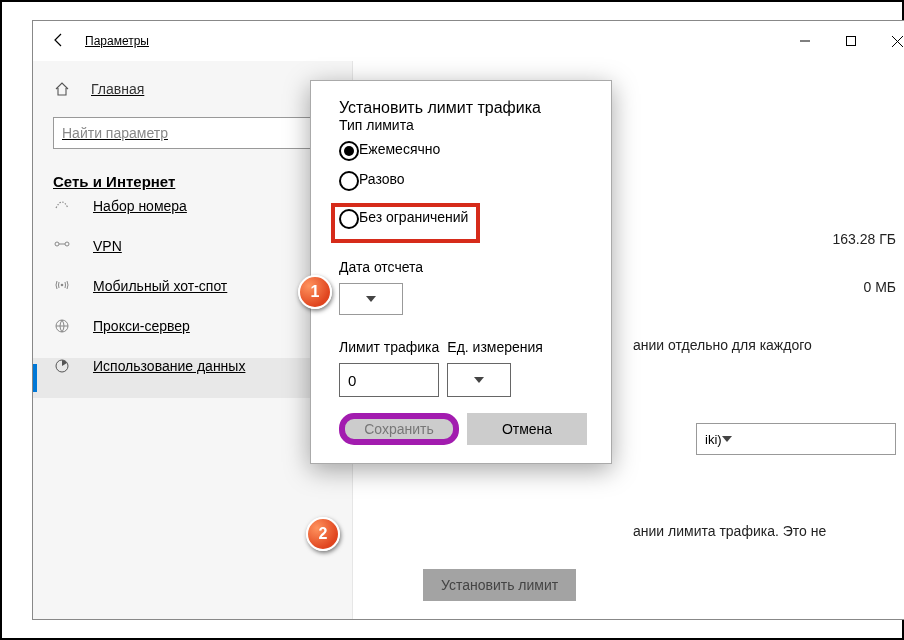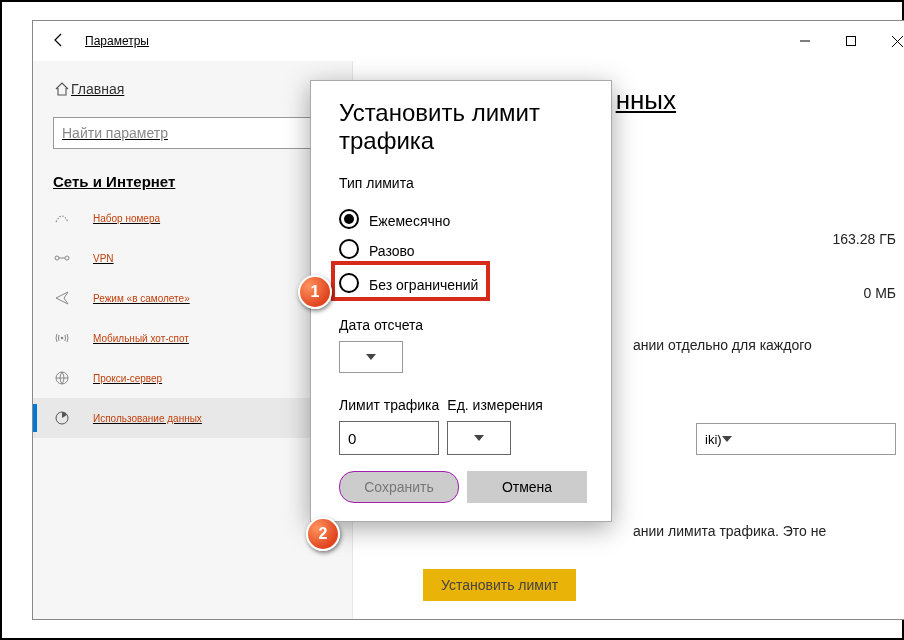--- a/index.html
+++ b/index.html
@@ -48,42 +48,42 @@
   flex-direction: column;
   border-right: 1px solid #e6e6e6;
 }
 .side-row {
   display: flex;
   align-items: center;
   height: 40px;
   padding: 0 20px;
   color: #333;
   font-size: 14px;
+  gap: 20px;
 }
 .side-row .icon { width: 18px; display:flex; align-items:center; justify-content:center; color:#555; }
 .side-row.home { margin-bottom: 4px; }
 .search-box {
   margin: 4px 20px 14px 20px;
   height: 32px;
   border: 1px solid #999;
   background: #fff;
   padding: 0 8px;
   font-size: 14px;
   color: #888;
   display:flex; align-items:center;
 }
 .section-title { font-size: 15px; font-weight: 600; padding: 10px 20px 8px 20px; }
 .nav-item {
   display: flex;
-  align-items: center;
   height: 40px;
   padding: 0 20px;
   gap: 22px;
-  color: #c2410c;
-  font-size: 10px;
+  color: #000000;
+  font-size: 14px;
 }
 .nav-item .icon { width: 18px; color:#555; display:flex; justify-content:center;}
 .nav-item.active {
   background: #e8e8e8;
   position: relative;
 }
 .nav-item.active::before {
   content:'';
   position:absolute;
   left:0; top:6px; bottom:6px;
@@ -92,63 +92,63 @@
 }
 .main {
   flex: 1;
   padding: 24px 24px 0 40px;
   position: relative;
   overflow: hidden;
 }
 .main h1 { font-size: 26px; font-weight: 300; margin-bottom: 24px; }
 .value-right { position:absolute; right:24px; font-size:14px; color:#222; }
 .v1 { top: 170px; }
-.v2 { top: 224px; }
+.v2 { top: 218px; }
 .desc-frag { position:absolute; top: 276px; left: 280px; font-size:14px; color:#222; }
 .dd-right-box { position:absolute; top:362px; right:24px; height:32px; width:200px; border:1px solid #999; display:flex; align-items:center; padding:0 6px 0 8px; font-size:13px; justify-content:flex-start; }
 .desc2 { position:absolute; top:462px; left:280px; font-size:14px; color:#222; }
 .set-limit-btn {
   position:absolute;
   top: 508px;
   left: 70px;
   height:32px;
   padding: 0 18px;
-  background:#eab308;
+  background:#a3a3a3;
   color:#444;
   display:flex; align-items:center;
   font-size:14px;
 }
 
 .dialog {
   position: absolute;
   top: 80px;
   left: 310px;
   width: 302px;
   background: #fff;
   border: 1px solid #aaa;
   box-shadow: 0 6px 24px rgba(0,0,0,.35);
   padding: 18px 28px 18px 28px;
   z-index: 10;
 }
-.dialog h2 { font-size: 24px; font-weight: 400; margin-bottom: 20px; }
+.dialog h2 { font-size: 16px; font-weight: 400; }
 .dlg-label { font-size: 14px; margin-bottom: 8px; display:block; }
-.radio-row { display:flex; align-items:flex-end; gap:10px; height:30px; font-size:14px; }
+.radio-row { display:flex; align-items:flex-start; height:30px; font-size:14px; }
 .radio-outer { width:20px; height:20px; border:2px solid #000; border-radius:50%; display:flex; align-items:center; justify-content:center;}
 .radio-outer.sel::after { content:''; width:10px; height:10px; border-radius:50%; background:#000; }
 .hl-box { border: 4px solid #d62b1a; border-radius: 0; padding: 2px 8px 4px 4px; margin-left:-8px; margin-top:2px; display:inline-flex; align-items:center; gap:10px; }
 .dlg-select {
   width: 64px; height: 32px; border:1px solid #999; background:#fff;
   display:flex; align-items:center; justify-content:center;
 }
 .dlg-row2 { display:flex; gap:8px; margin-top:24px;}
 .dlg-input { width:100px; height:34px; border:1px solid #666; padding:0 8px; font-size:15px; }
 .dlg-sel2 { width:64px; height:34px; border:1px solid #666; display:flex; align-items:center; justify-content:center;}
 .dlg-actions { display:flex; gap:8px; margin-top:16px; }
 .dlg-btn { height:32px; min-width:120px; background:#ccc; display:flex; align-items:center; justify-content:center; font-size:14px; }
-.dlg-btn.save-hl { border: 1px solid #a21caf; border-radius: 15px; color:#777; }
+.dlg-btn.save-hl { border: 6px solid #a21caf; border-radius: 15px; color:#777; }
 
 .marker {
   position:absolute;
   width:34px; height:34px;
   background: radial-gradient(circle at 30% 30%, #ff935e, #e0451f 70%);
   border: 2px solid #fff;
   border-radius: 50%;
   color:#fff;
   font-weight: bold;
   font-size:16px;
@@ -223,28 +223,20 @@
             <svg width="16" height="12" viewBox="0 0 16 12" fill="none">
               <circle cx="3" cy="6" r="2" stroke="#888"></circle>
               <circle cx="13" cy="6" r="2" stroke="#888"></circle>
               <line x1="5" y1="6" x2="11" y2="6" stroke="#888"></line>
             </svg>
           </span>
         <span>VPN</span>
       </div>
       <div class="nav-item">
         <span class="icon">
-            <svg width="16" height="16" viewBox="0 0 16 16" fill="none">
-              <path d="M2 8 L14 2 L10 8 L14 14 L2 8" stroke="#888" stroke-width="1"></path>
-            </svg>
-          </span>
-        <span>Режим «в самолете»</span>
-      </div>
-      <div class="nav-item">
-        <span class="icon">
             <svg width="16" height="14" viewBox="0 0 16 14" fill="none">
               <path d="M3 11 Q1 7 3 3 M13 11 Q15 7 13 3 M5 10 Q4 7 5 4 M11 10 Q12 7 11 4" stroke="#888"></path>
               <circle cx="8" cy="7" r="1.3" fill="#888"></circle>
             </svg>
           </span>
         <span>Мобильный хот-спот</span>
       </div>
       <div class="nav-item">
         <span class="icon">
             <svg width="16" height="16" viewBox="0 0 16 16" fill="none">
@@ -259,21 +251,20 @@
             <svg width="16" height="16" viewBox="0 0 16 16" fill="none">
               <circle cx="8" cy="8" r="6" stroke="#555"></circle>
               <path d="M8 8 L8 2 A6 6 0 0 1 13 5 Z" fill="#555"></path>
             </svg>
           </span>
         <span>Использование данных</span>
       </div>
     </div>
 
     <div class="main">
-      <h1><span style="visibility:hidden">Использование да</span><span>нных</span></h1>
 
       <div class="value-right v1">163.28 ГБ</div>
       <div class="value-right v2">0 МБ</div>
       <div class="desc-frag">ании отдельно для каждого</div>
 
       <div class="dd-right-box">
         <span>iki)</span>
         <span class="chev"></span>
       </div>
 

